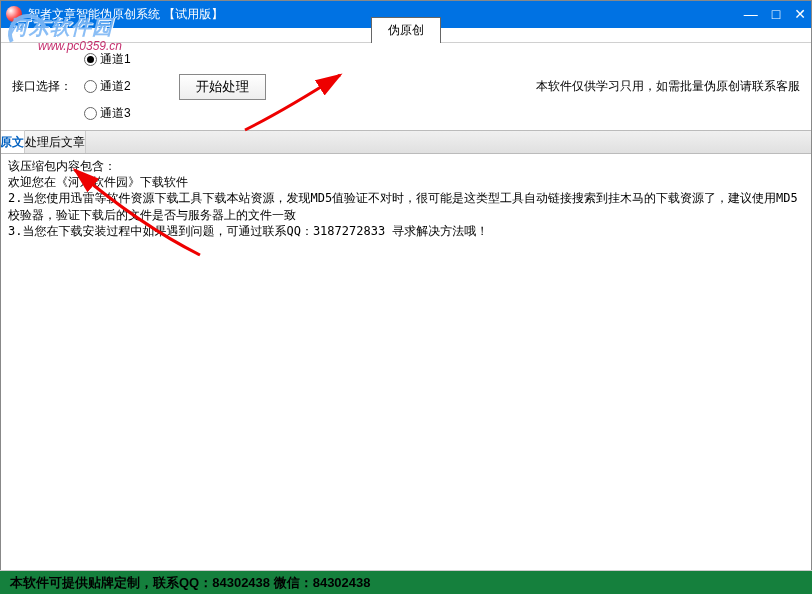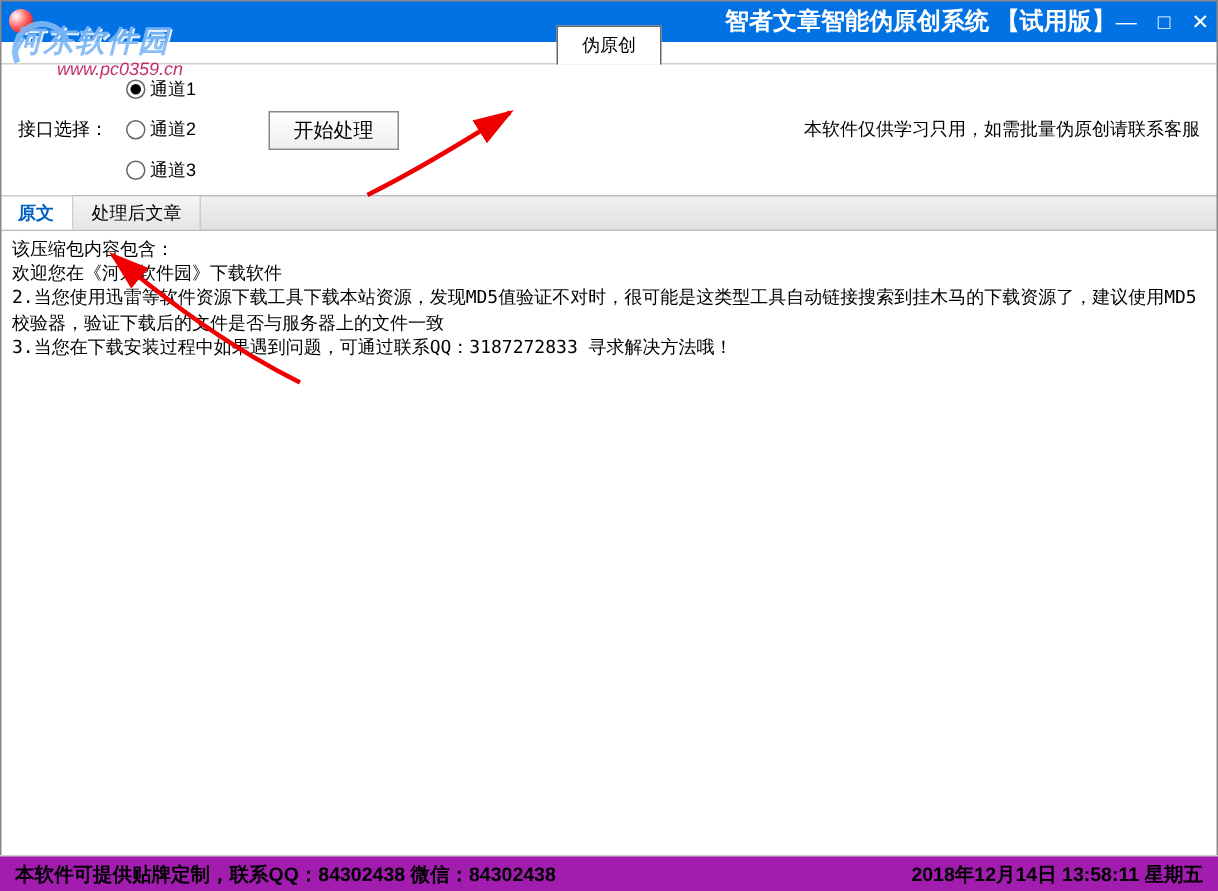--- a/index.html
+++ b/index.html
@@ -1,38 +1,38 @@
 <!DOCTYPE html>
 <html><head>
   <meta charset="utf-8">
   <style>
     * { margin: 0; padding: 0; box-sizing: border-box; }
     body { font-family: "Microsoft YaHei", "SimSun", sans-serif; font-size: 12px; background: #fff; width: 812px; height: 594px; overflow: hidden; position: relative; }
     .titlebar { background: #0072e3; height: 28px; color: #fff; display: flex; align-items: center; padding: 0 6px; }
     .titlebar-icon { width: 16px; height: 16px; border-radius: 50%; background: radial-gradient(circle at 30% 30%, #fff, #f55, #a00); margin-right: 6px; flex-shrink: 0; }
-    .titlebar-text { flex: 1; font-size: 16px; font-weight: bold; text-align: right; }
+    .titlebar-text { flex: 1; font-size: 12px; font-weight: normal; }
     .titlebar-controls { display: flex; gap: 14px; align-items: center; }
     .titlebar-btn { color: #fff; cursor: pointer; font-size: 14px; line-height: 1; }
     .toolbar-tab-row { height: 15px; display: flex; justify-content: center; align-items: flex-end; border-bottom: 1px solid #d0d0d0; background: #fff; }
     .toolbar-tab { padding: 4px 16px; border: 1px solid #666; border-bottom: none; background: #fff; font-size: 12px; position: relative; top: 1px; }
     .options-row { display: flex; align-items: center; padding: 8px 12px; gap: 8px; }
     .options-label { margin-right: 4px; text-align: right; }
     .radio-group { display: flex; gap: 10px; align-items: center; flex-direction: column; }
     .radio-item { display: flex; align-items: center; gap: 3px; cursor: pointer; }
     .radio-circle { width: 13px; height: 13px; border: 1px solid #666; border-radius: 50%; display: inline-flex; align-items: center; justify-content: center; }
     .radio-circle.checked::after { content: ''; width: 7px; height: 7px; background: #000; border-radius: 50%; }
     .process-btn { margin-left: 40px; padding: 3px 16px; border: 1px solid #888; background: linear-gradient(#fff, #eee); cursor: pointer; }
     .notice-text { margin-left: auto; font-size: 12px; }
     .content-tabs { display: flex; background: linear-gradient(#f0f0f0, #e0e0e0); border-top: 1px solid #bbb; border-bottom: 1px solid #bbb; height: 24px; align-items: stretch; }
-    .content-tab { padding: 3px 12px; border-right: 1px solid #ccc; background: #fff; font-size: 12px; display: flex; align-items: center; cursor: pointer; }
+    .content-tab { padding: 3px 0; border-right: 1px solid #ccc; background: #fff; font-size: 12px; display: flex; align-items: center; cursor: pointer; }
     .content-tab.active { color: #0060c0; font-weight: bold; background: #fff; border-top: 1px solid #ccc; margin-top: -1px; }
     .content-tab.inactive { background: linear-gradient(#f5f5f5, #e5e5e5); }
     .text-area { padding: 4px 8px; font-size: 12px; line-height: 1.35; height: 434px; overflow: auto; background: #fff; font-family: "SimSun", monospace; }
     .text-area .line { white-space: pre-wrap; }
-    .statusbar { position: absolute; bottom: 0; left: 0; right: 0; height: 24px; border-top: 1px solid #ccc; display: flex; align-items: center; padding: 0 10px; font-size: 13px; background: #a21caf; font-weight: bold; }
+    .statusbar { position: absolute; bottom: 0; left: 0; right: 0; height: 24px; border-top: 1px solid #ccc; display: flex; align-items: center; padding: 0 10px; font-size: 13px; background: #15803d; font-weight: bold; }
     .statusbar .right { margin-left: auto; }
     .watermark { position: absolute; top: 14px; left: 8px; pointer-events: none; opacity: 0.9; }
     .watermark-text1 { font-size: 20px; font-weight: bold; color: #7fb8f5; font-style: italic; text-shadow: 1px 1px 0 #fff; letter-spacing: 1px; }
     .watermark-text2 { font-size: 12px; color: #be185d; margin-top: -2px; margin-left: 30px; font-style: italic; }
     .watermark-circle { position: absolute; top: 0; left: 0; width: 40px; height: 40px; border: 4px solid #7fb8f5; border-radius: 50%; border-right-color: transparent; border-bottom-color: transparent; transform: rotate(20deg); }
     .arrow { position: absolute; pointer-events: none; }
     .arrow svg { overflow: visible; }
     .outer-border { border: 1px solid #888; position: absolute; top: 0; left: 0; right: 0; bottom: 0; pointer-events: none; }
   </style>
 </head>
@@ -81,21 +81,20 @@
 
 <div class="text-area">
   <div class="line">该压缩包内容包含：</div>
   <div class="line">欢迎您在《河东软件园》下载软件</div>
   <div class="line">2.当您使用迅雷等软件资源下载工具下载本站资源，发现MD5值验证不对时，很可能是这类型工具自动链接搜索到挂木马的下载资源了，建议使用MD5校验器，验证下载后的文件是否与服务器上的文件一致</div>
   <div class="line">3.当您在下载安装过程中如果遇到问题，可通过联系QQ：3187272833 寻求解决方法哦！</div>
 </div>
 
 <div class="statusbar">
   <span>本软件可提供贴牌定制，联系QQ：84302438 微信：84302438</span>
-  <span class="right">2018年12月14日 13:58:11 星期五</span>
 </div>
 
 <div class="watermark">
   <div class="watermark-circle"></div>
   <div class="watermark-text1">河东软件园</div>
   <div class="watermark-text2">www.pc0359.cn</div>
 </div>
 
 <div class="arrow" style="top:60px; left:235px;">
   <svg width="140" height="80">

